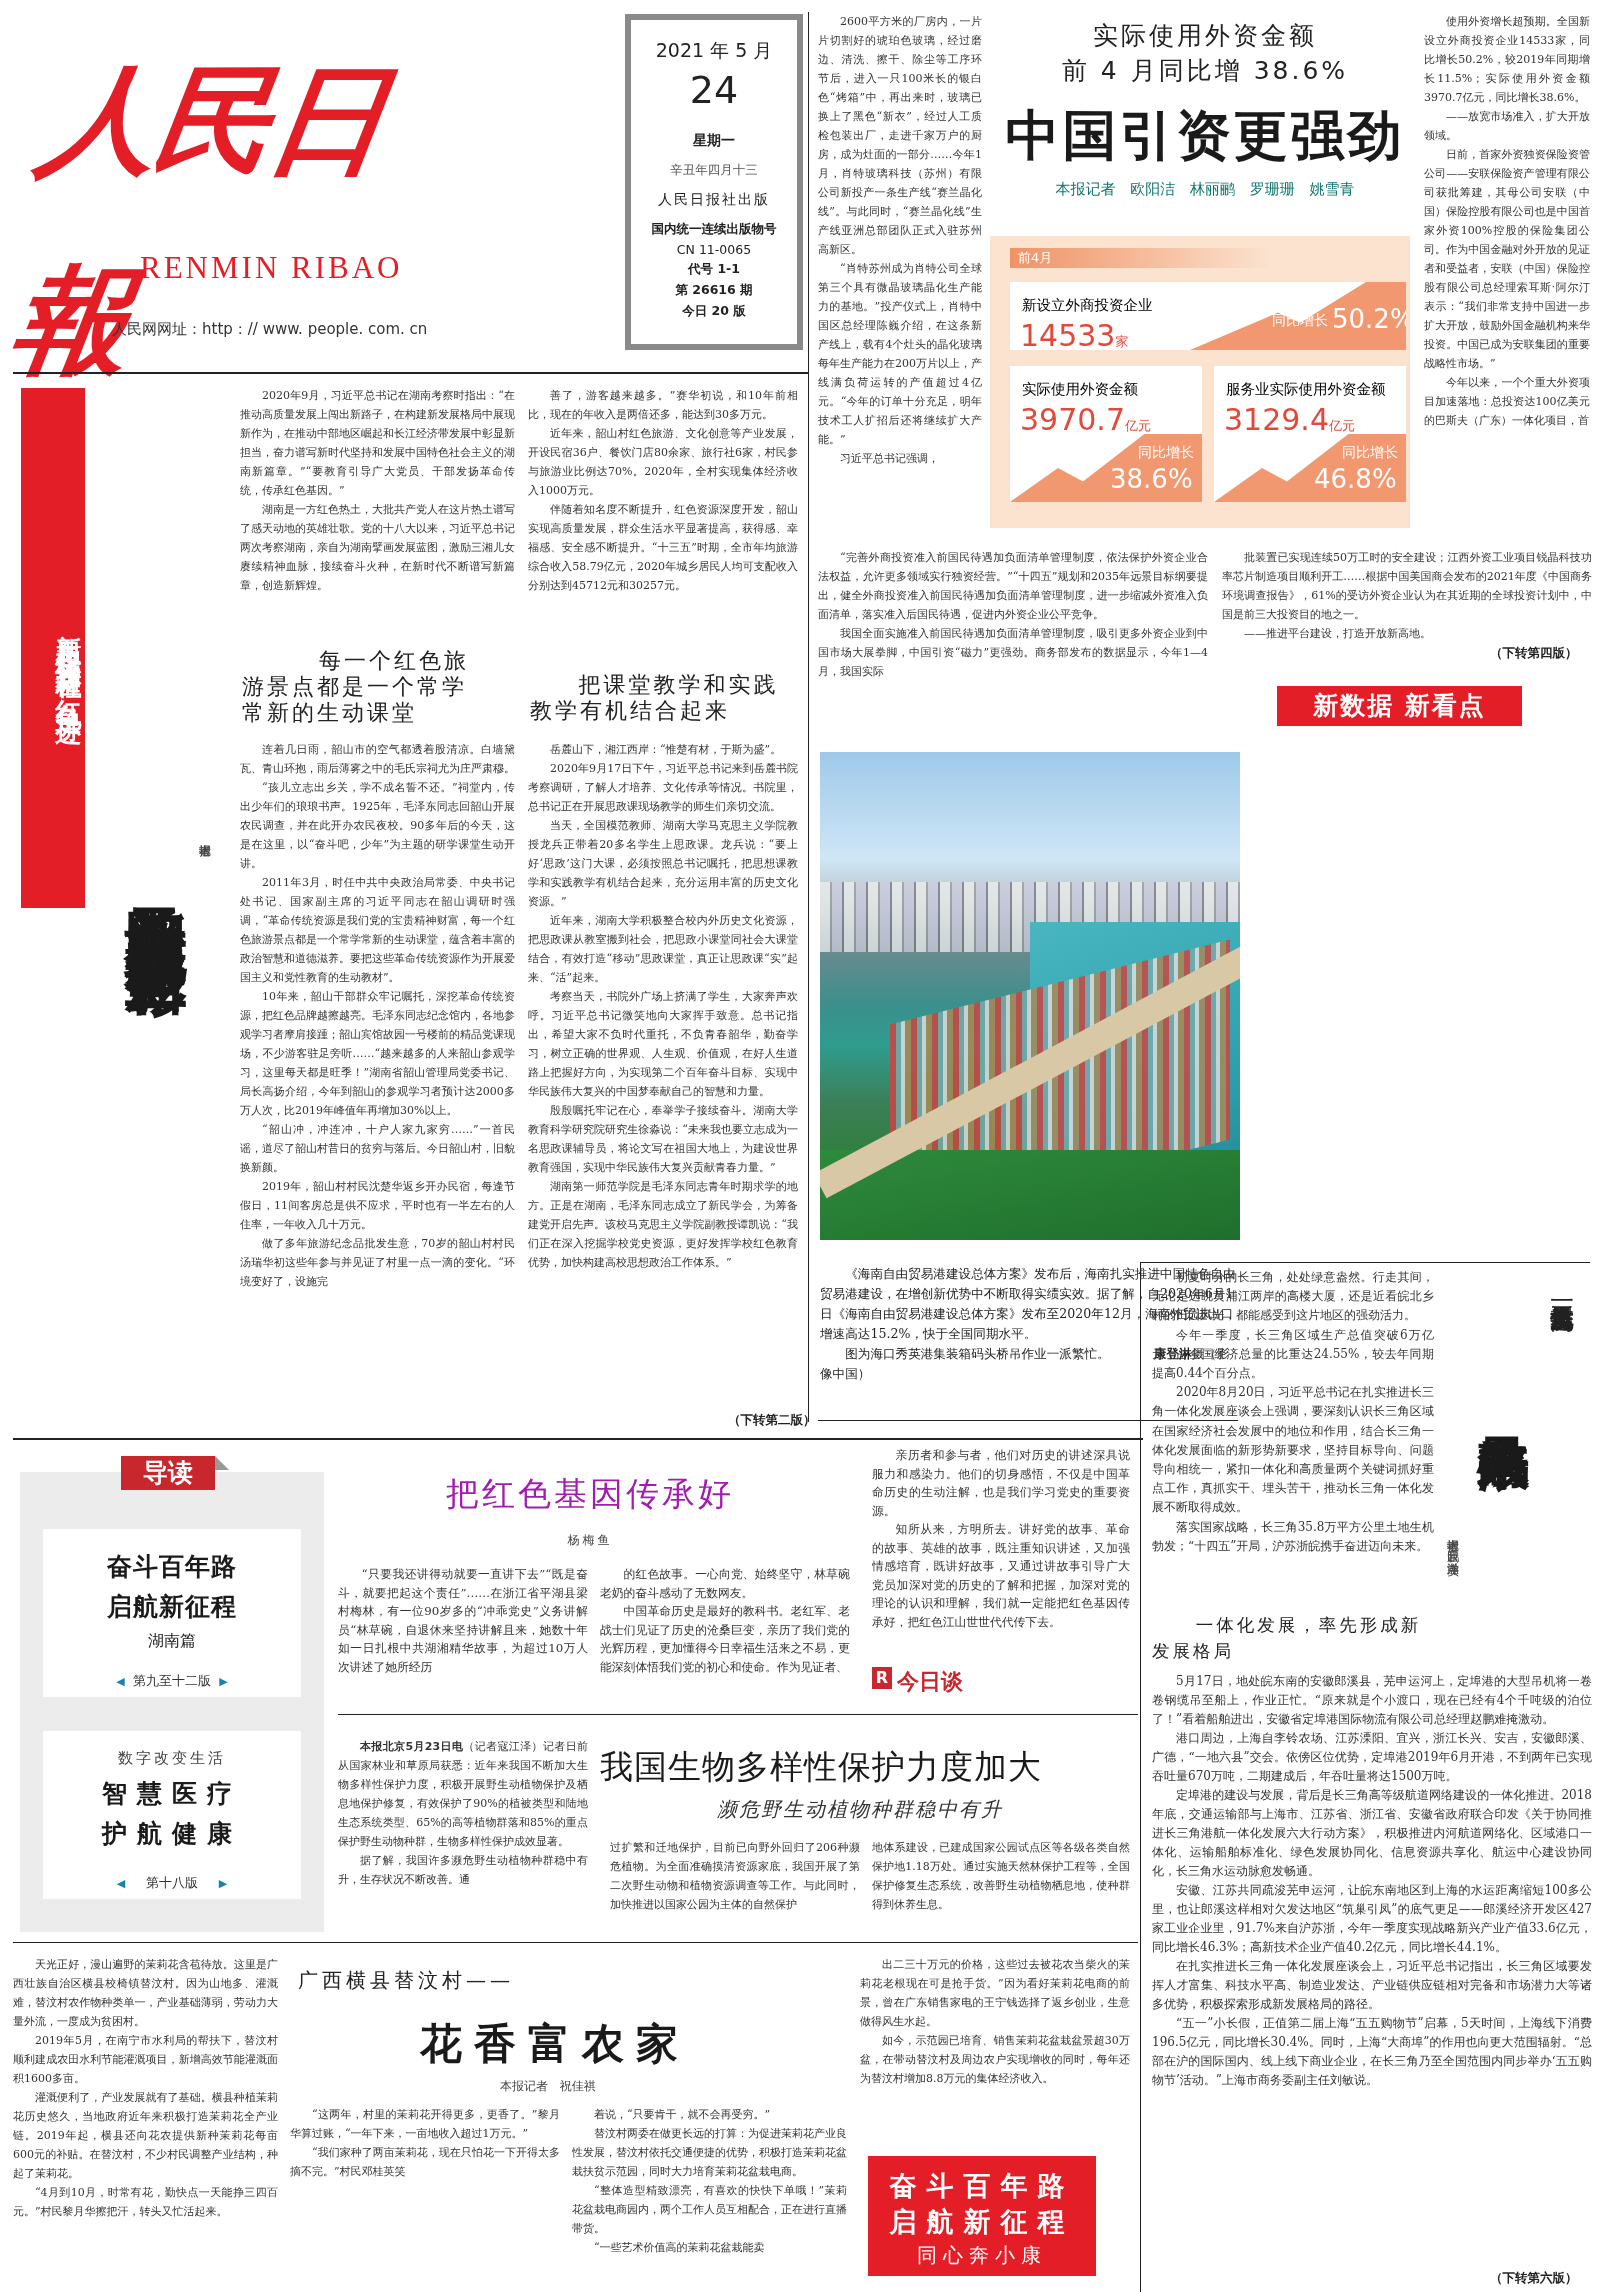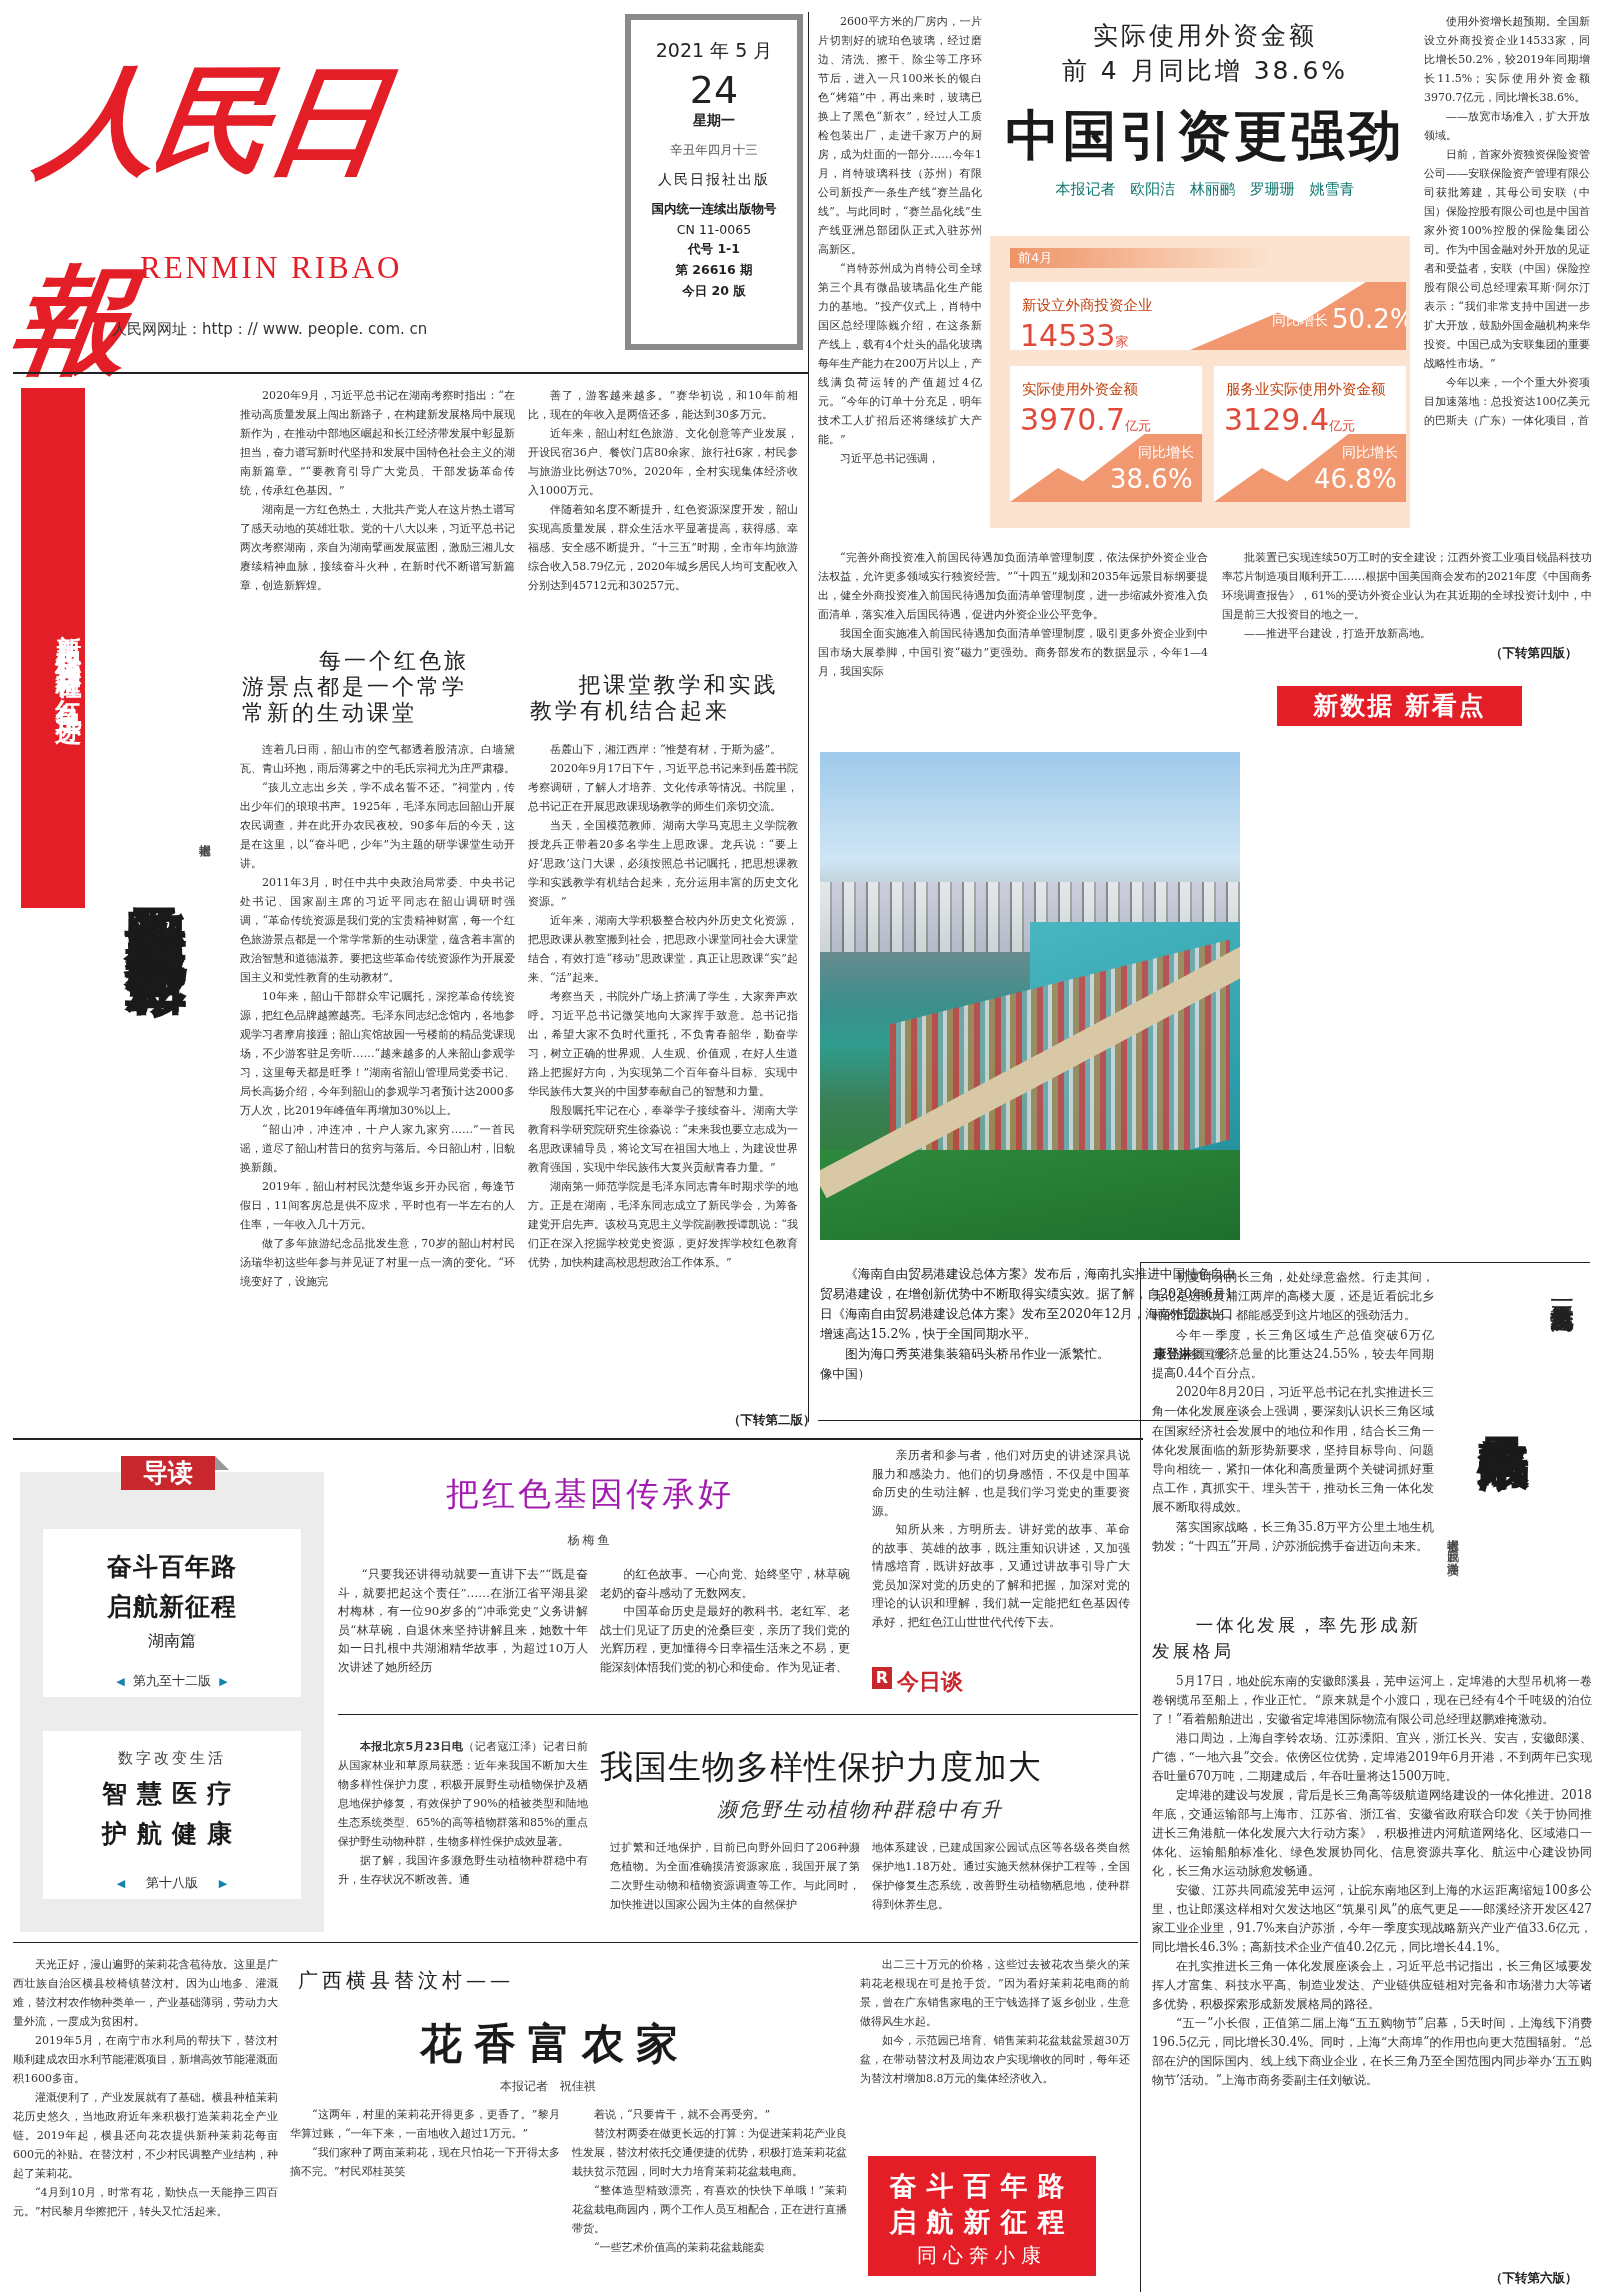--- a/index.html
+++ b/index.html
@@ -13,37 +13,37 @@
 .vr{position:absolute;background:#222;width:1px}
 
 
 #masthead-logo{left:40px;top:20px;width:440px;height:220px;color:#e41e26;font-family:"DejaVu Serif",serif;font-weight:bold;font-style:italic;font-size:118px;letter-spacing:-4px;line-height:200px;transform:skewX(-8deg)}
 #masthead-roman{left:140px;top:250px;color:#e41e26;font-family:"Liberation Serif",serif;font-size:31px;letter-spacing:3px}
 #masthead-url{left:112px;top:320px;font-family:"DejaVu Sans",sans-serif;font-size:15px;color:#333}
 
 #datebox{left:625px;top:14px;width:178px;height:336px;border:6px solid #8a8a8a;text-align:center;font-family:"DejaVu Sans",sans-serif;color:#222}
 #datebox .ym{font-size:19px;margin-top:18px}
 #datebox .day{font-size:38px;margin-top:4px}
-#datebox .wk{font-size:14px;font-weight:bold;margin-top:0}
+#datebox .wk{font-size:14px;font-weight:bold;margin-top:20px}
 #datebox .lunar{font-size:12.5px;color:#555;margin-top:12px}
 #datebox .pub{font-size:14px;font-family:"DejaVu Serif",serif;margin-top:12px;letter-spacing:2px}
 #datebox .serial{font-size:12.5px;font-weight:bold;margin-top:12px}
 #datebox .small{font-size:12.5px;margin-top:4px}
 #datebox .bold{font-weight:bold}
 
 
 #lead-kicker{left:1000px;top:18px;width:410px;text-align:center;font-family:"DejaVu Sans",sans-serif;font-size:25px;line-height:35px;color:#222;letter-spacing:3px}
 #lead-title{left:995px;top:100px;width:420px;text-align:center;font-family:"DejaVu Sans",sans-serif;font-weight:bold;font-size:54px;color:#1a1a1a;letter-spacing:3px}
 #lead-byline{left:1000px;top:180px;width:410px;text-align:center;font-size:15px;color:#0f766e;word-spacing:10px}
 
 
 #infographic{left:990px;top:236px;width:420px;height:292px;background:#fbe3cf}
 #ig-band{position:absolute;left:20px;top:12px;width:262px;height:20px;background:linear-gradient(90deg,#ef9366,#fbe3cf);color:#fff;font-family:"DejaVu Sans",sans-serif;font-size:13px;padding-left:8px;line-height:20px}
 .ig-card{position:absolute;background:#fff;overflow:hidden}
-.ig-card .lab{position:absolute;left:12px;top:14px;font-family:Liberation Serif, serif;font-size:14.5px;color:#c2410c}
+.ig-card .lab{position:absolute;left:12px;top:14px;font-family:Liberation Serif, serif;font-size:14.5px;color:#000000}
 .ig-card .val{position:absolute;left:10px;top:36px;font-family:"DejaVu Sans",sans-serif;font-size:30px;color:#e14a3a}
 .ig-card .val small{font-size:13px}
 .ig-card .tri{position:absolute;background:#f29870}
 .ig-card .pct-lab{position:absolute;font-family:"DejaVu Sans",sans-serif;font-size:14px;color:#fff}
 .ig-card .pct{position:absolute;font-family:"DejaVu Sans",sans-serif;font-size:26px;color:#fff}
 
 
 #feature-tag{left:21px;top:388px;width:64px;height:520px;background:#e41e26;color:#fff;font-family:"DejaVu Sans",sans-serif;font-weight:bold;font-size:26px;line-height:33px;text-align:center;padding-top:20px;writing-mode:vertical-rl;letter-spacing:6px}
 #feature-title{left:100px;top:400px;width:90px;height:960px;font-family:"DejaVu Sans",sans-serif;font-weight:bold;font-size:62px;line-height:68px;writing-mode:vertical-rl;text-align:center;color:#1a1a1a}
 #feature-byline{left:196px;top:835px;width:16px;font-size:12px;line-height:14px;color:#444;writing-mode:vertical-rl}

